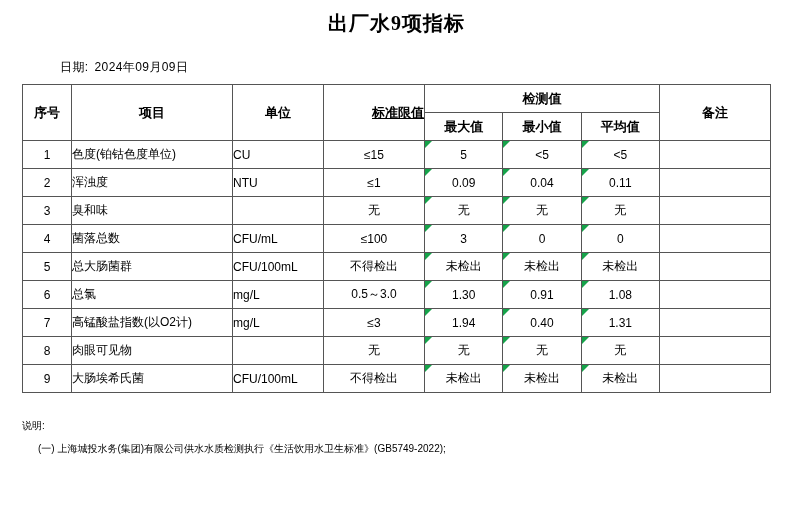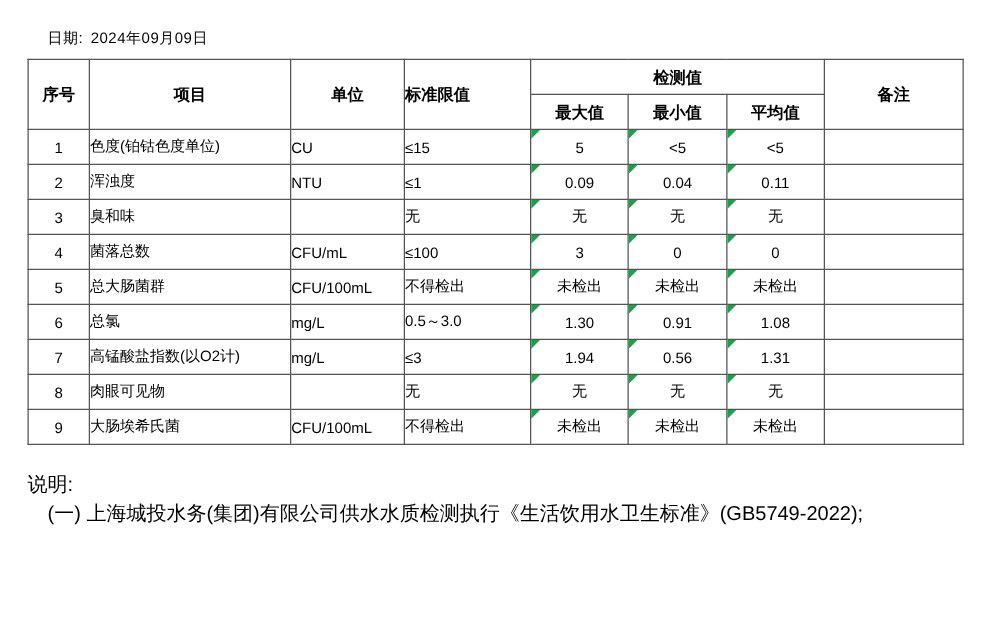--- a/index.html
+++ b/index.html
@@ -24,21 +24,21 @@
     text-align: center;
     font-size: 20px;
     font-weight: bold;
     letter-spacing: 1px;
     margin-top: 10px;
     margin-bottom: 0;
     font-family: "Liberation Serif", serif;
   }
   .date-row {
     margin-top: 22px;
-    margin-left: 38px;
+    margin-left: 60px;
     font-size: 12px;
     letter-spacing: 0.4px;
   }
   .date-row .date-label {
     margin-right: 6px;
   }
   .table-wrap {
     margin-top: 8px;
     margin-left: 22px;
     margin-right: 22px;
@@ -57,21 +57,21 @@
     vertical-align: middle;
   }
   table.report th {
     font-weight: bold;
     text-align: center;
     font-size: 13px;
   }
   .c-no      { width: 48px;  text-align: center; }
   .c-item    { width: 160px; text-align: center; }
   .c-unit    { width: 90px;  padding-left: 8px; text-align: left; margin-top: 30px; }
-  .c-limit   { width: 100px; padding-left: 8px; text-align: left; }
+  .c-limit   { width: 100px; padding-left: 8px; text-align: center; }
   .c-val     { width: 97px;  text-align: center; }
   .c-remark  { width: 110px; text-align: center; }
 
   td.c-item { text-align: left; padding-left: 16px; }
 
   .cell-marked {
     position: relative;
   }
   .cell-marked::before {
     content: "";
@@ -79,48 +79,49 @@
     top: 0;
     left: 0;
     width: 0;
     height: 0;
     border-top: 7px solid #16a34a;
     border-right: 7px solid transparent;
   }
   .notes {
     margin-top: 22px;
     margin-left: 22px;
-    font-size: 16px;
+    font-size: 10px;
     line-height: 21px;
   }
   .notes .notes-title {
     margin-bottom: 2px;
   }
   .notes .note-line {
     margin-left: 16px;
   }
 </style>
 </head>
 <body>
 
 <div class="page">
 
+  <div class="doc-title">出厂水9项指标</div>
 
   <div class="date-row">
     <span class="date-label">日期:</span><span>2024年09月09日</span>
   </div>
 
   <div class="table-wrap">
     <table class="report">
       <thead>
         <tr>
           <th class="c-no" rowspan="2">序号</th>
           <th class="c-item" rowspan="2">项目</th>
           <th class="c-unit" style="text-align:center;" rowspan="2">单位</th>
-          <th class="c-limit" style="text-align:left;" rowspan="2">标准限值</th>
+          <th class="c-limit" style="text-align:right;text-decoration:underline;" rowspan="2">标准限值</th>
           <th colspan="3">检测值</th>
           <th class="c-remark" rowspan="2">备注</th>
         </tr>
         <tr>
           <th class="c-val">最大值</th>
           <th class="c-val">最小值</th>
           <th class="c-val">平均值</th>
         </tr>
       </thead>
       <tbody>
@@ -183,21 +184,21 @@
           <td class="c-val cell-marked">0.91</td>
           <td class="c-val cell-marked">1.08</td>
           <td class="c-remark"></td>
         </tr>
         <tr>
           <td class="c-no">7</td>
           <td class="c-item">高锰酸盐指数(以O2计)</td>
           <td class="c-unit">mg/L</td>
           <td class="c-limit">≤3</td>
           <td class="c-val cell-marked">1.94</td>
-          <td class="c-val cell-marked">0.56</td>
+          <td class="c-val cell-marked">0.40</td>
           <td class="c-val cell-marked">1.31</td>
           <td class="c-remark"></td>
         </tr>
         <tr>
           <td class="c-no">8</td>
           <td class="c-item">肉眼可见物</td>
           <td class="c-unit"></td>
           <td class="c-limit">无</td>
           <td class="c-val cell-marked">无</td>
           <td class="c-val cell-marked">无</td>

